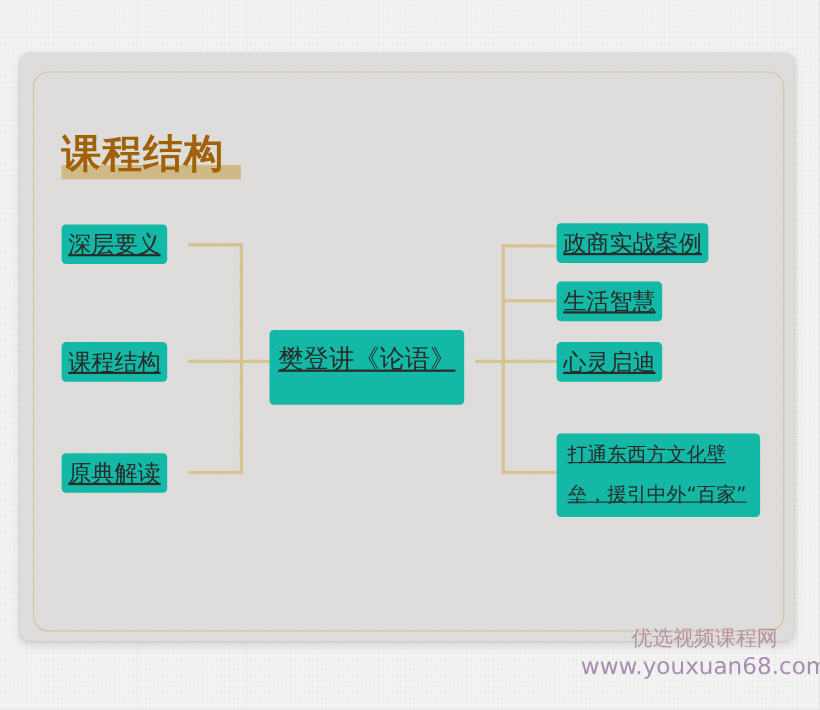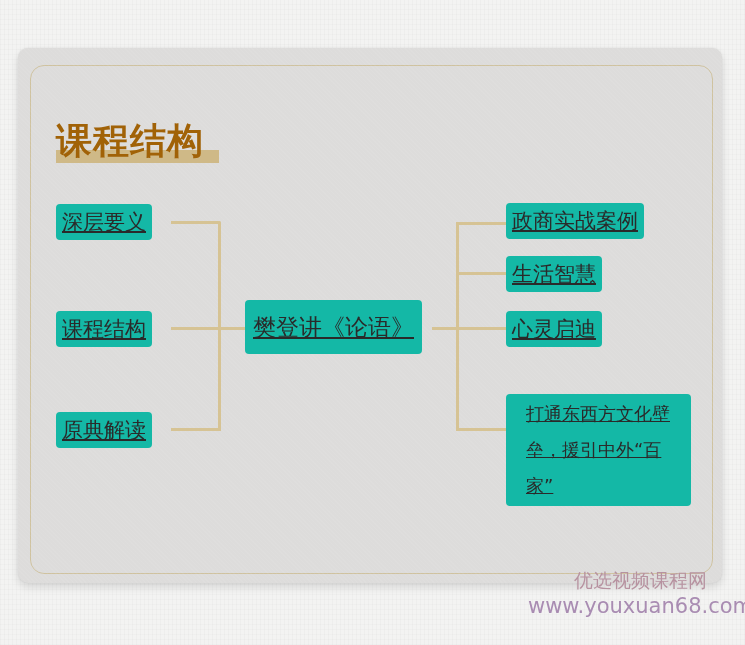--- a/index.html
+++ b/index.html
@@ -13,22 +13,22 @@
     box-shadow:0 4px 8px rgba(0,0,0,0.12), 0 0 2px rgba(0,0,0,0.08);}
   .card::after{content:"";position:absolute;inset:0;border-radius:10px;
     background-image:repeating-linear-gradient(45deg,rgba(255,255,255,0.05) 0 1px,transparent 1px 3px);}
   .inner-border{position:absolute;left:12px;top:17px;width:681px;height:507px;
     border:1.5px solid #cfc29f;border-radius:14px;}
   .title{position:absolute;left:56px;top:120px;font-size:36px;font-weight:600;color:#a16207;
     letter-spacing:1px;line-height:42px;z-index:2;}
   .title-hl{position:absolute;left:56px;top:150px;width:163px;height:13px;background:#cfb987;z-index:1;}
   .node{position:absolute;background:#14b8a6;border-radius:4px;color:#2a2a2a;
     font-size:21px;line-height:36px;height:36px;padding:0 6px;box-sizing:border-box;white-space:nowrap;z-index:2;text-decoration:underline;}
-  .node.center{font-size:23px;height:54px;line-height:54px;padding:0 8px;}
-  .node.multi{height:auto;white-space:normal;font-size:18px;line-height:36px;padding:2px 20px;width:185px;}
+  .node.center{font-size:23px;height:68px;line-height:54px;padding:0 8px;}
+  .node.multi{height:auto;white-space:normal;font-size:18px;line-height:36px;padding:2px 10px;width:185px;}
   .line{position:absolute;background:#d6c394;z-index:1;}
   .watermark{position:absolute;left:528px;top:568px;text-align:center;z-index:3;}
   .wm1{font-size:19px;color:#b792a0;line-height:24px;letter-spacing:0px;}
   .wm2{font-size:21px;color:#a98cb2;line-height:24px;margin-top:2px;}
 </style>
 </head>
 <body>
 
 <div class="bg-texture"></div>
 

